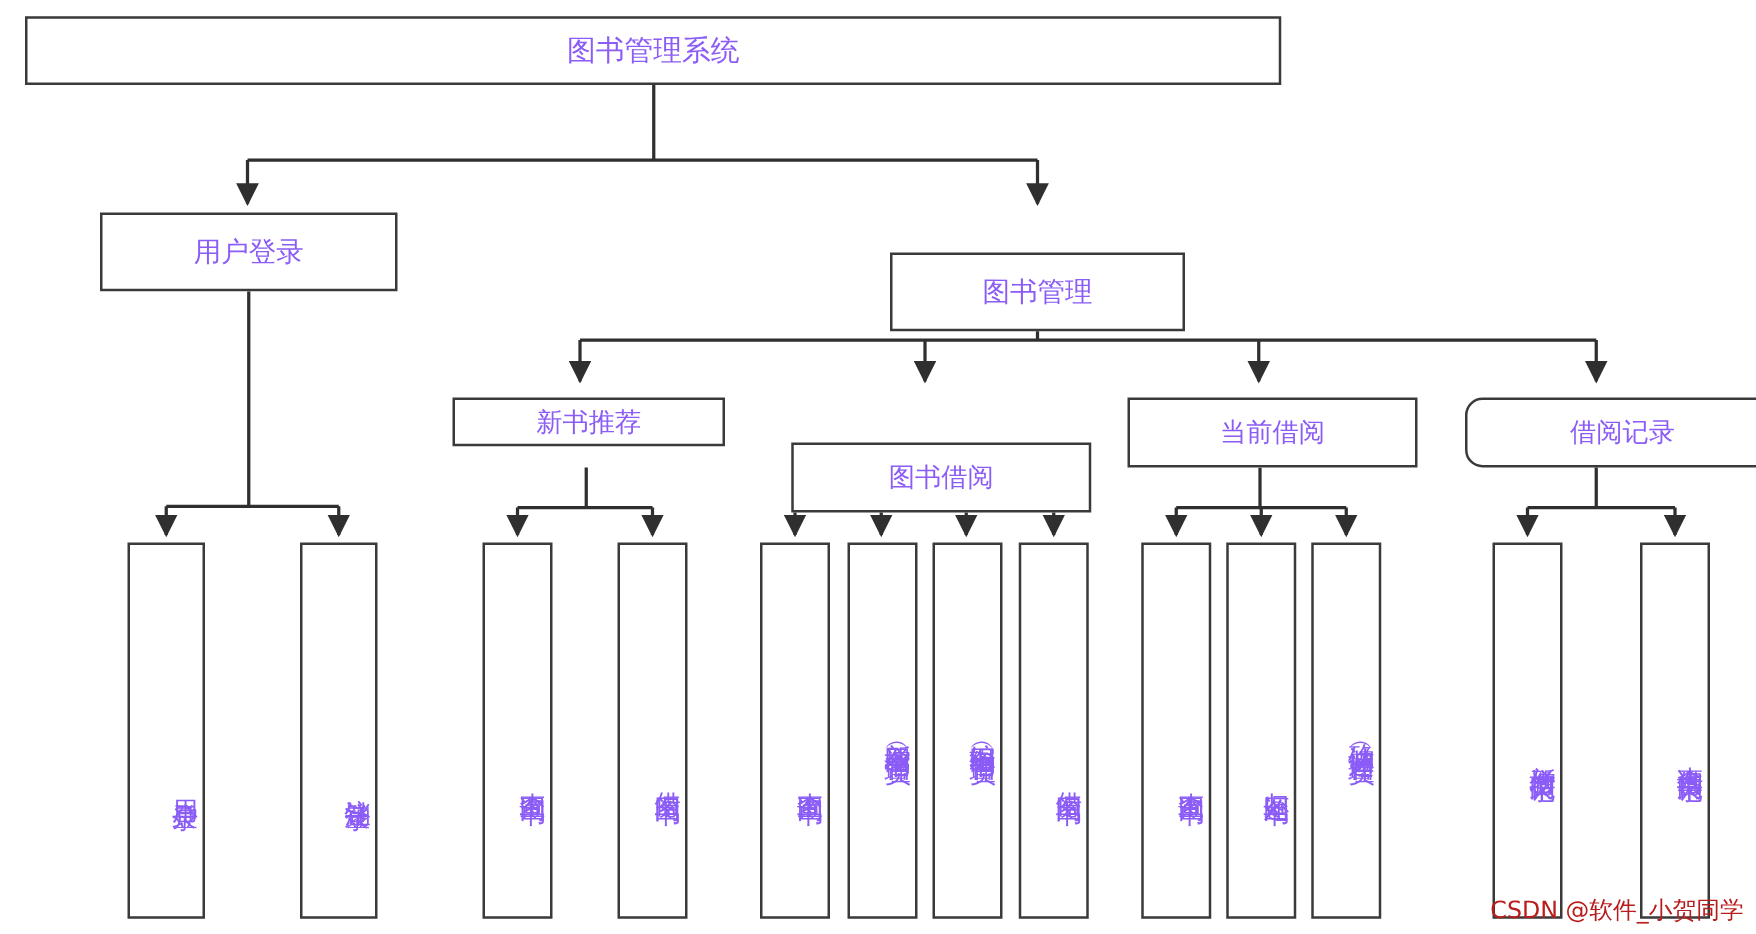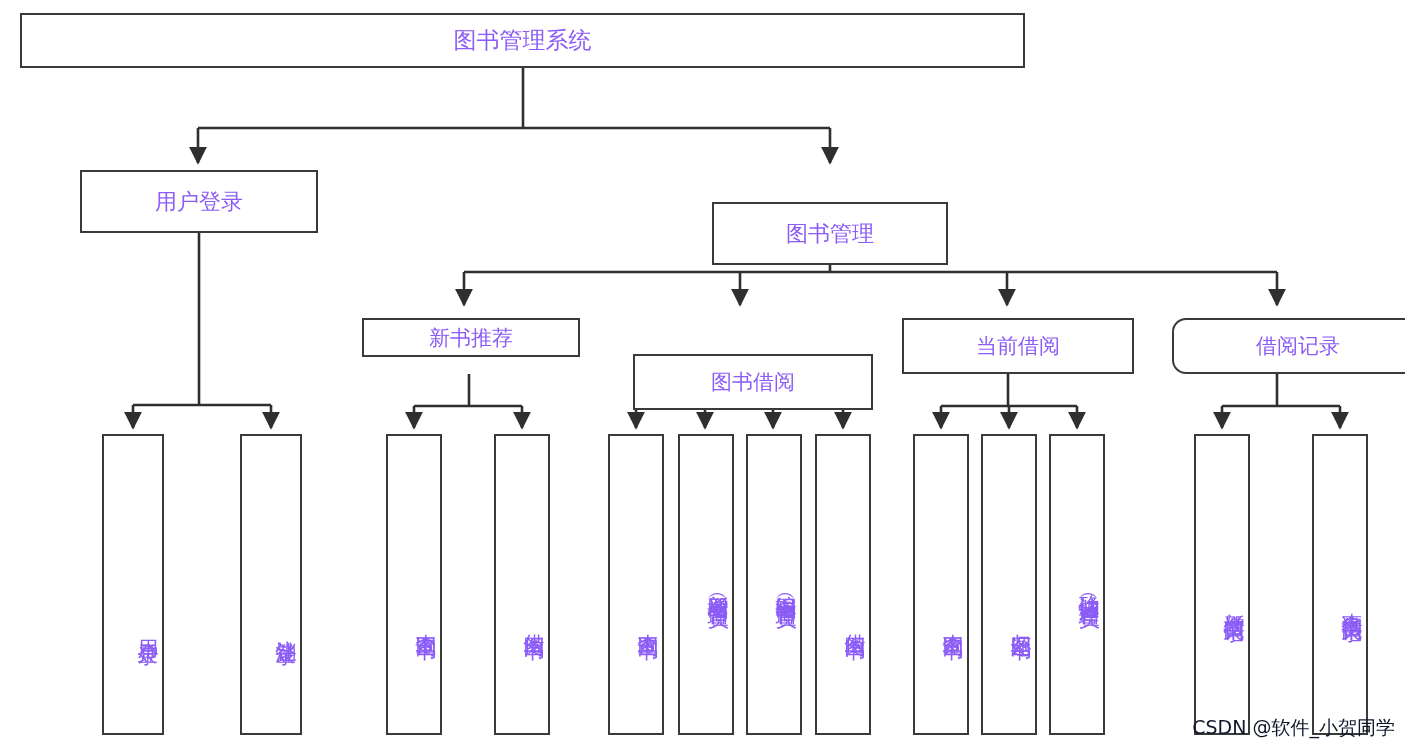--- a/index.html
+++ b/index.html
@@ -47,21 +47,21 @@
     top: 0;
     width: 1405px;
     height: 747px;
     pointer-events: none;
   }
   .watermark {
     position: absolute;
     right: 10px;
     bottom: 6px;
     font-size: 19px;
-    color: #0f172a;
+    color: #b91c1c;
     white-space: nowrap;
   }
 </style>
 </head>
 <body>
 
 <div id="canvas">
 
   <svg id="wires" viewBox="0 0 1405 747">
     <defs>

